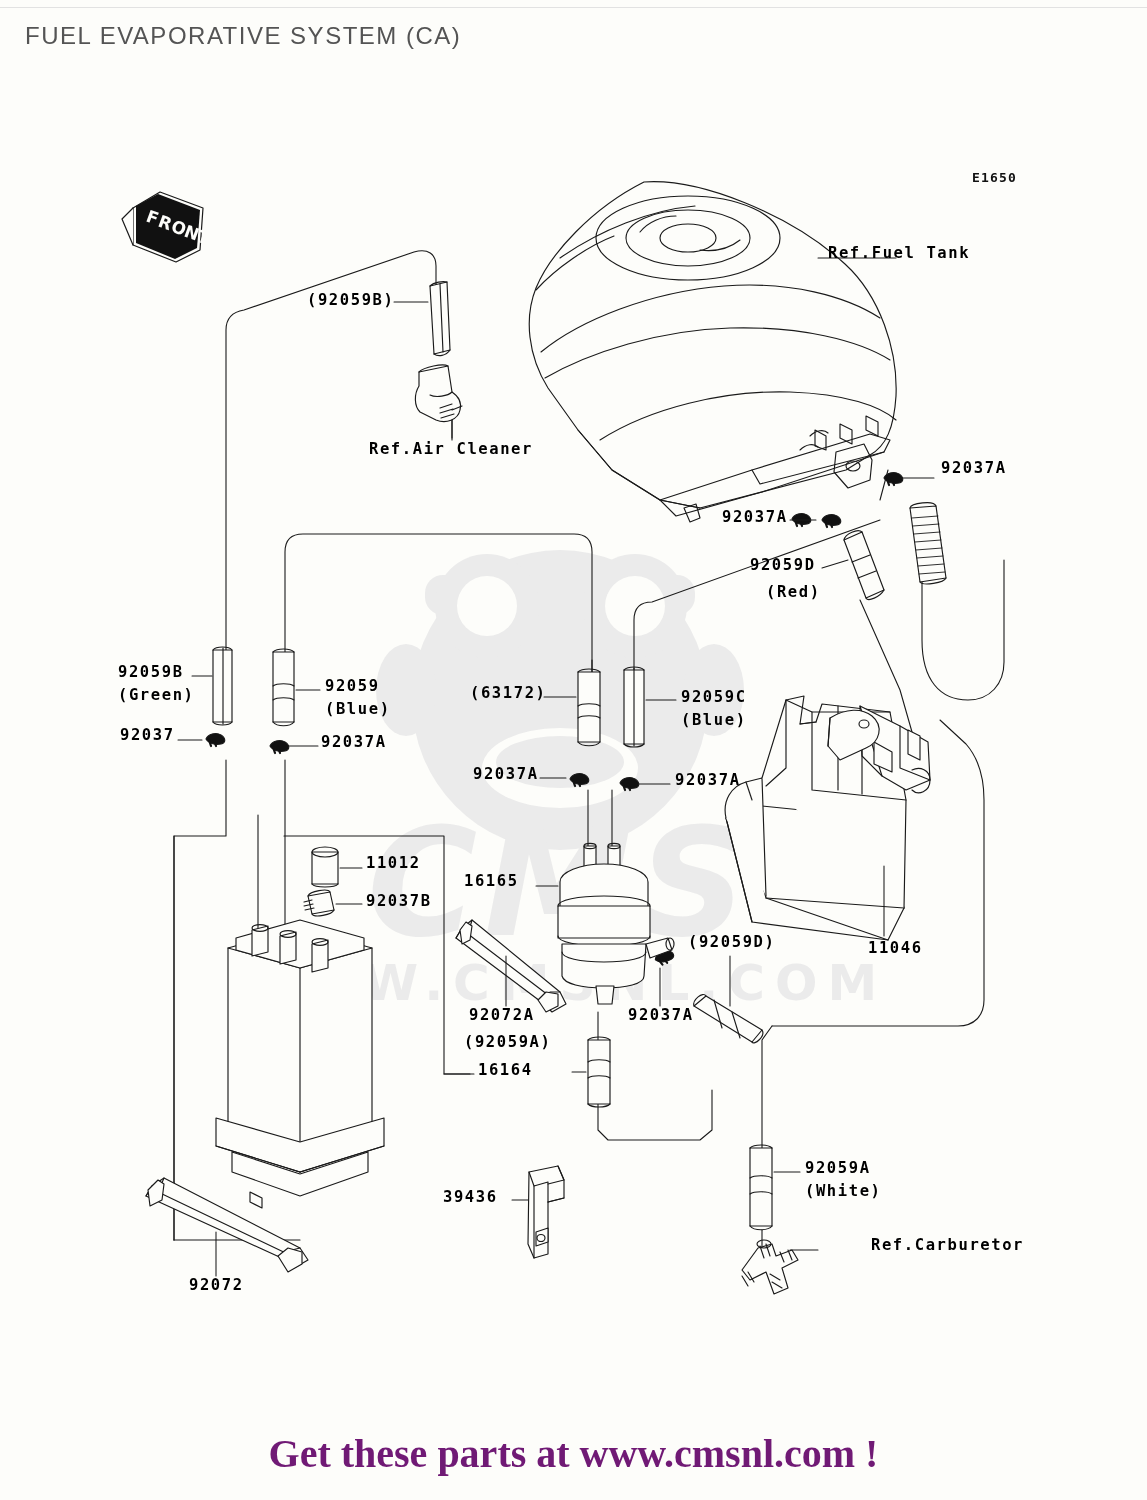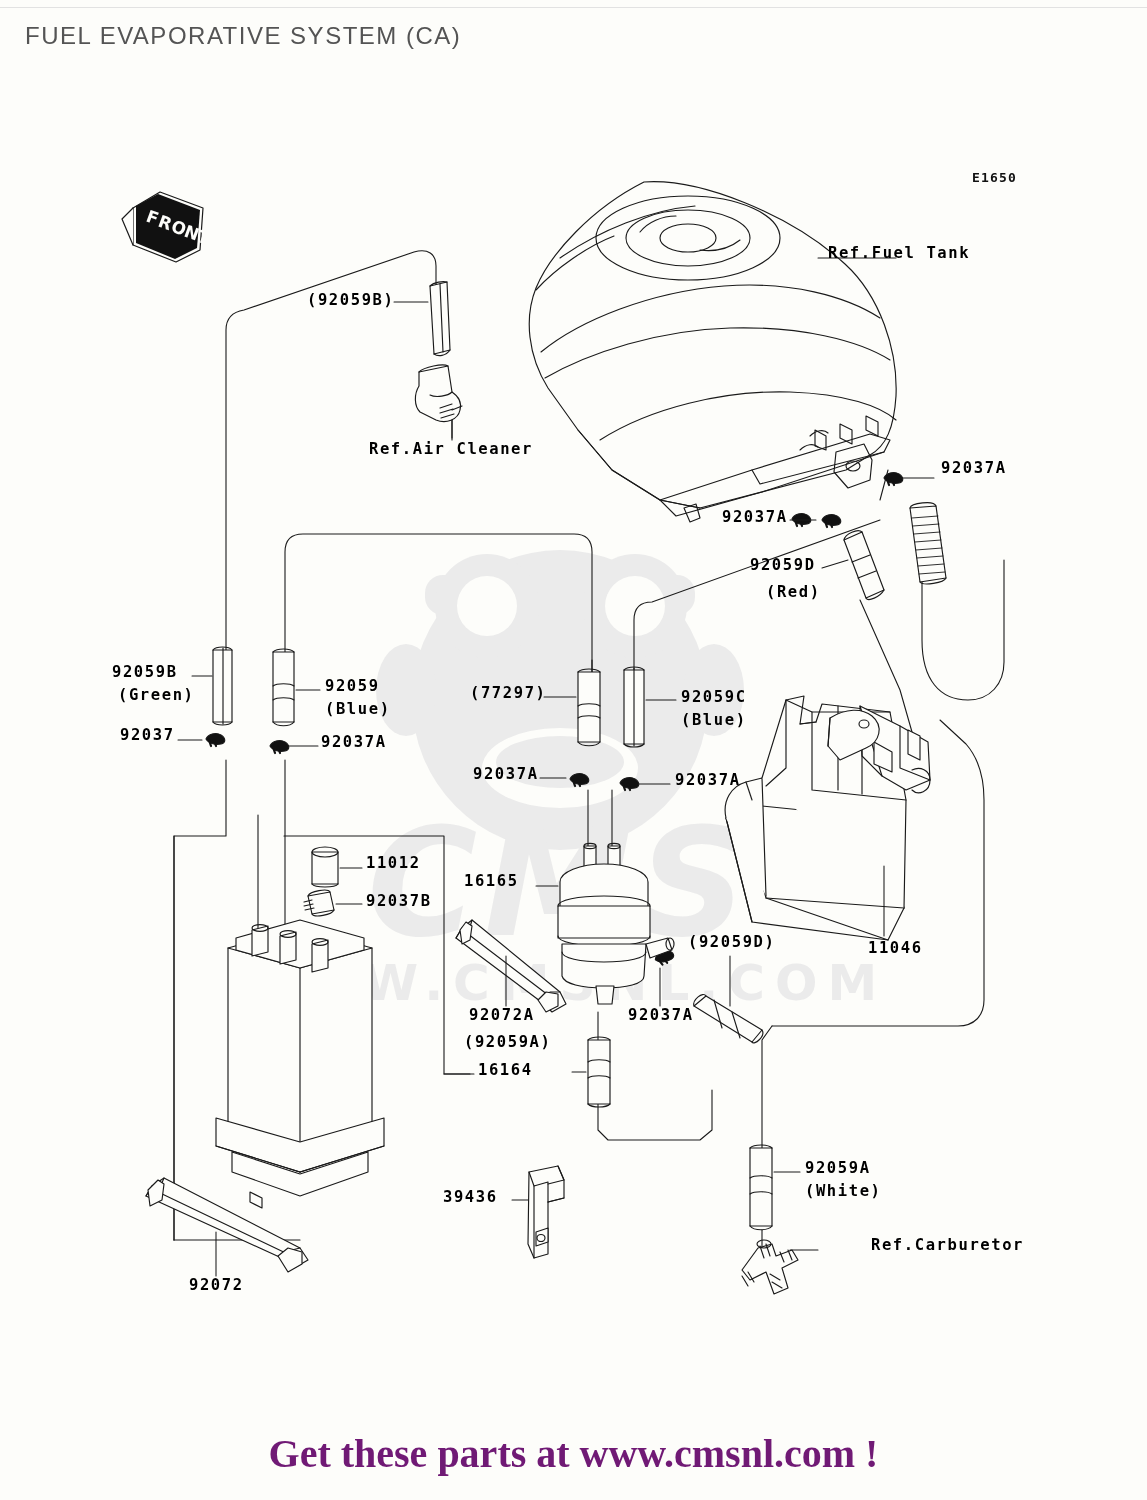--- a/index.html
+++ b/index.html
@@ -435,25 +435,25 @@
   </svg>
 
   <div>
     <div class="lbl" style="left:307px;top:290px">(92059B)</div>
     <div class="lbl" style="left:369px;top:439px">Ref.Air Cleaner</div>
     <div class="lbl" style="left:828px;top:243px">Ref.Fuel Tank</div>
     <div class="lbl" style="left:941px;top:458px">92037A</div>
     <div class="lbl" style="left:722px;top:507px">92037A</div>
     <div class="lbl" style="left:750px;top:555px">92059D</div>
     <div class="lbl" style="left:766px;top:582px">(Red)</div>
-    <div class="lbl" style="left:112px;top:662px">92059B</div>
+    <div class="lbl" style="left:118px;top:662px">92059B</div>
     <div class="lbl" style="left:118px;top:685px">(Green)</div>
     <div class="lbl" style="left:325px;top:676px">92059</div>
     <div class="lbl" style="left:325px;top:699px">(Blue)</div>
-    <div class="lbl" style="left:470px;top:683px">(77297)</div>
+    <div class="lbl" style="left:470px;top:683px">(63172)</div>
     <div class="lbl" style="left:681px;top:687px">92059C</div>
     <div class="lbl" style="left:681px;top:710px">(Blue)</div>
     <div class="lbl" style="left:120px;top:725px">92037</div>
     <div class="lbl" style="left:321px;top:732px">92037A</div>
     <div class="lbl" style="left:473px;top:764px">92037A</div>
     <div class="lbl" style="left:675px;top:770px">92037A</div>
     <div class="lbl" style="left:366px;top:853px">11012</div>
     <div class="lbl" style="left:464px;top:871px">16165</div>
     <div class="lbl" style="left:366px;top:891px">92037B</div>
     <div class="lbl" style="left:868px;top:938px">11046</div>

